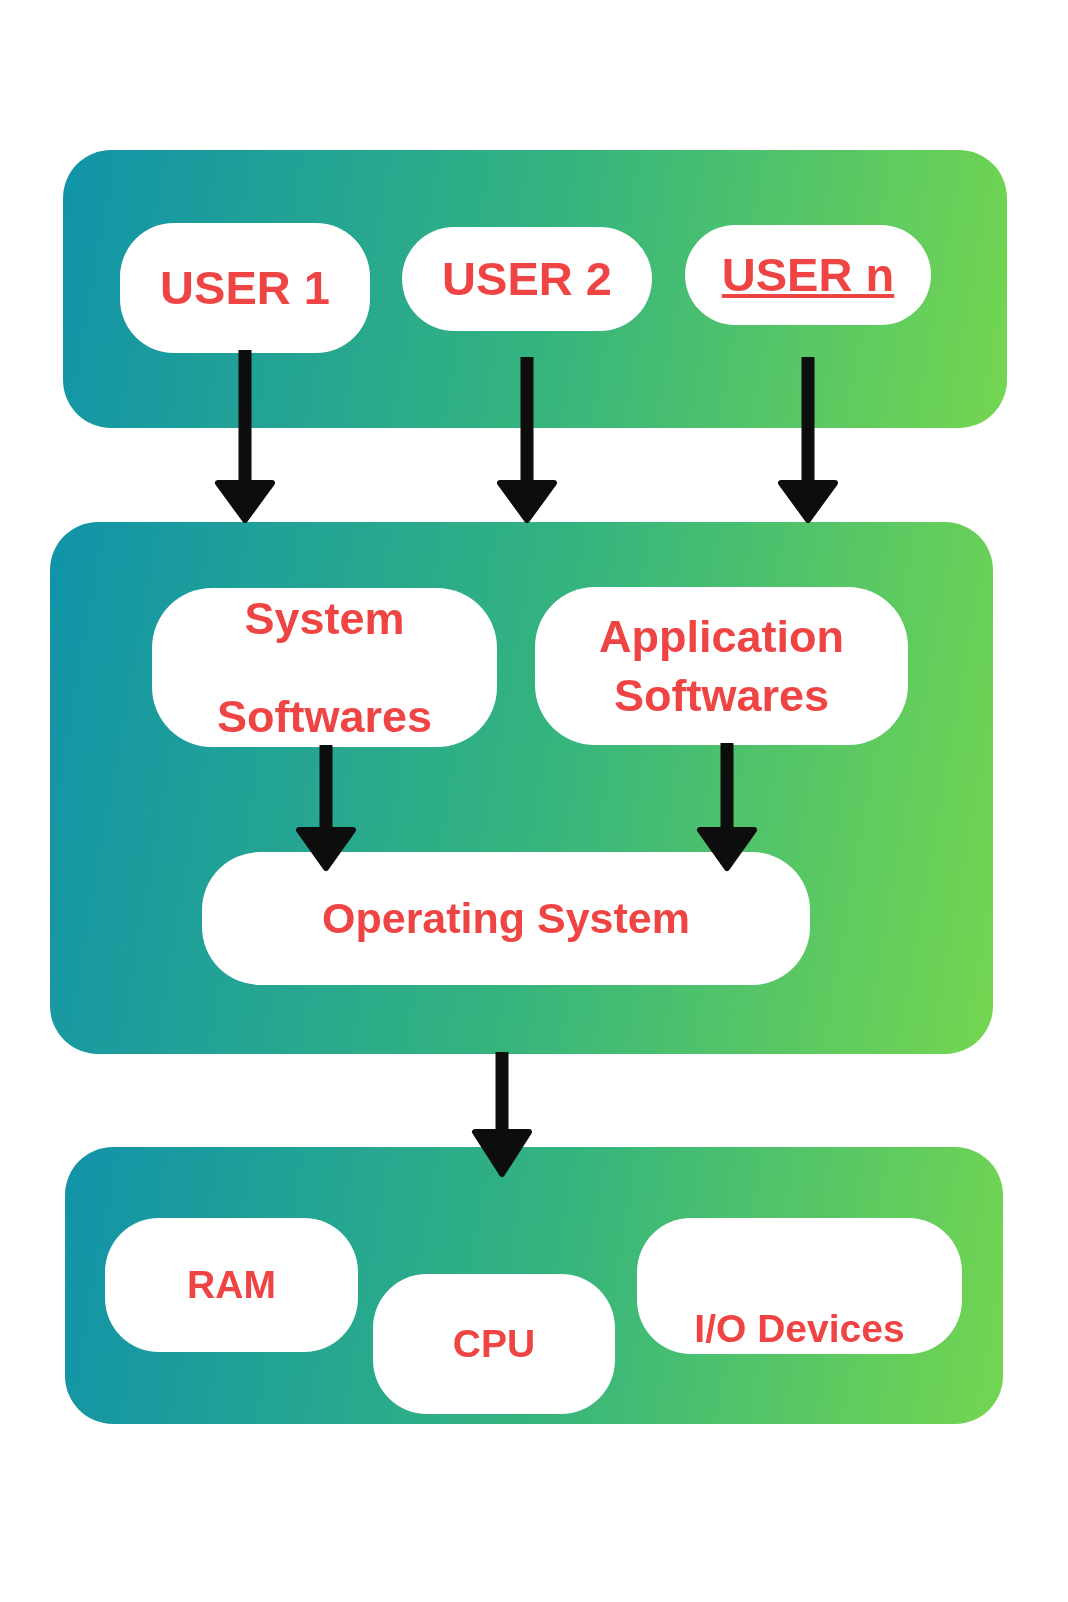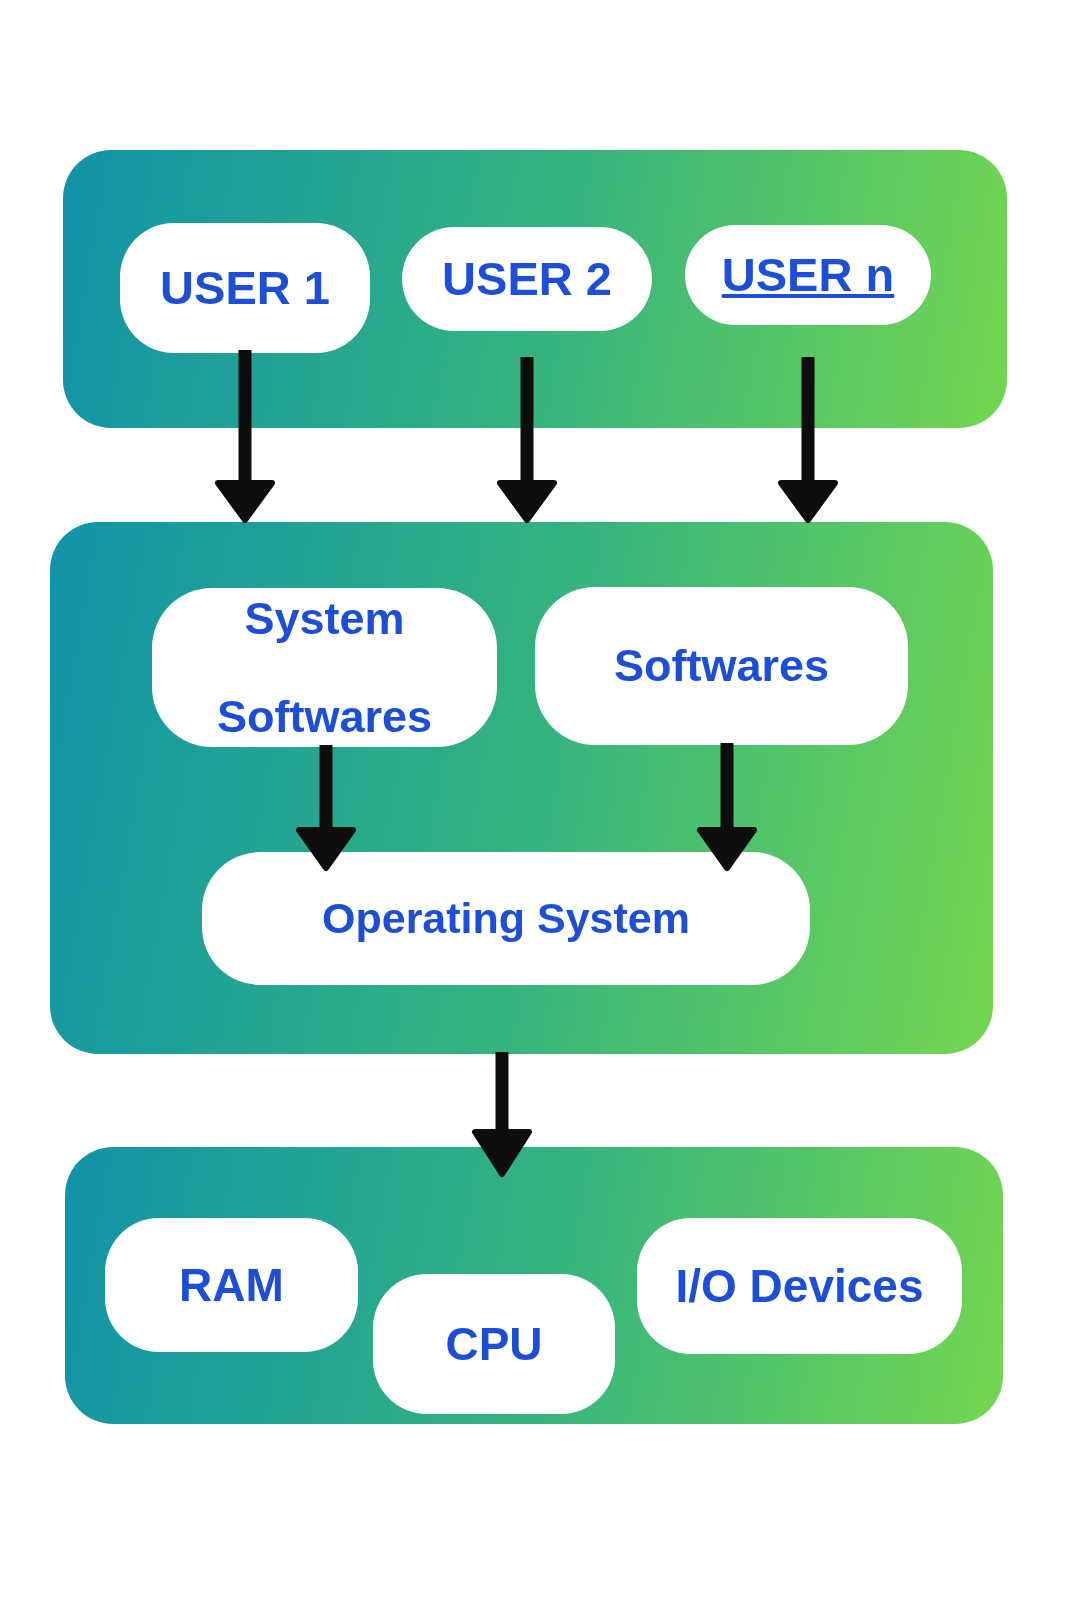--- a/index.html
+++ b/index.html
@@ -12,36 +12,36 @@
     background:linear-gradient(100deg,#1193a9 0%,#35b47e 52%,#74d650 100%);
     border-radius:48px;
     z-index:1;
   }
   #users-panel{left:63px;top:150px;width:944px;height:278px;}
   #software-panel{left:50px;top:522px;width:943px;height:532px;}
   #hardware-panel{left:65px;top:1147px;width:938px;height:277px;}
   .wbox{
     position:absolute;background:#ffffff;border-radius:54px;
     display:flex;flex-direction:column;align-items:center;justify-content:center;
-    text-align:center;color:#1d4ed8;font-weight:bold;z-index:2;
+    text-align:center;color:#ef4444;font-weight:bold;z-index:2;
     line-height:1.32;letter-spacing:0;
   }
   .fs47{font-size:47px;}
   .fs45{font-size:45px;}
   .fs48{font-size:43px;}
-  .fs46{font-size:46px;}
+  .fs46{font-size:39px;}
   #user1-box{left:120px;top:223px;width:250px;height:130px;}
   #user2-box{left:402px;top:227px;width:250px;height:104px;}
   #usern-box{left:685px;top:225px;width:246px;height:100px;text-decoration:underline;}
   #system-softwares-box{left:152px;top:588px;width:345px;height:159px;border-radius:60px;gap:39px;}
   #application-softwares-box{left:535px;top:587px;width:373px;height:158px;border-radius:60px;}
   #operating-system-box{left:202px;top:852px;width:608px;height:133px;border-radius:58px;}
   #ram-box{left:105px;top:1218px;width:253px;height:134px;}
   #cpu-box{left:373px;top:1274px;width:242px;height:140px;}
-  #io-devices-box{left:637px;top:1218px;width:325px;height:136px;}
+  #io-devices-box{left:637px;top:1218px;width:325px;height:136px;justify-content:flex-end;}
   #arrow-layer{
     position:absolute;left:0;top:0;width:1068px;height:1602px;z-index:3;
     pointer-events:none;
   }
 </style>
 </head>
 <body>
 
 <div class="panel" id="users-panel"></div>
 <div class="wbox fs47" id="user1-box">
@@ -53,20 +53,21 @@
 <div class="wbox fs47" id="usern-box">
   <span>USER n</span>
 </div>
 
 <div class="panel" id="software-panel"></div>
 <div class="wbox fs45" id="system-softwares-box">
   <span>System</span>
   <span>Softwares</span>
 </div>
 <div class="wbox fs45" id="application-softwares-box">
+  <span>Application</span>
   <span>Softwares</span>
 </div>
 <div class="wbox fs48" id="operating-system-box">
   <span>Operating System</span>
 </div>
 
 <div class="panel" id="hardware-panel"></div>
 <div class="wbox fs46" id="ram-box">
   <span>RAM</span>
 </div>

